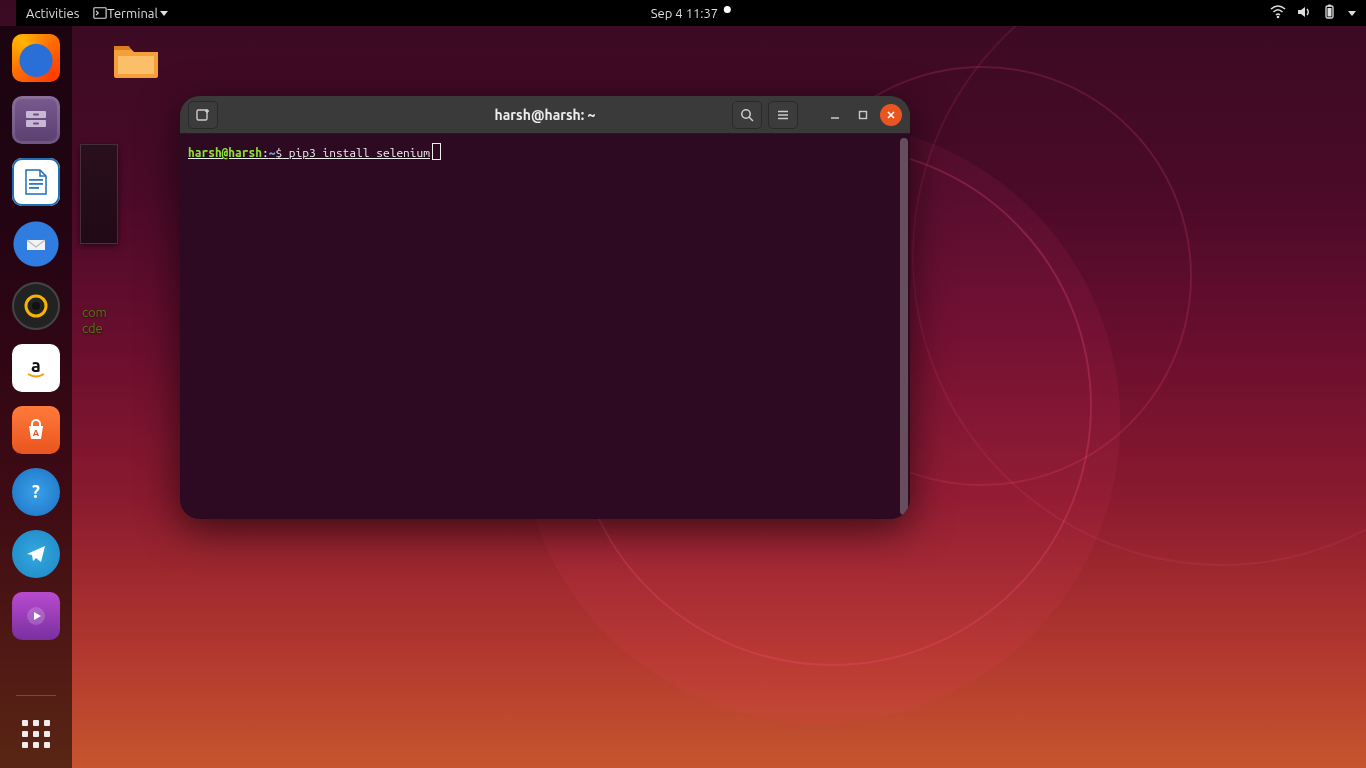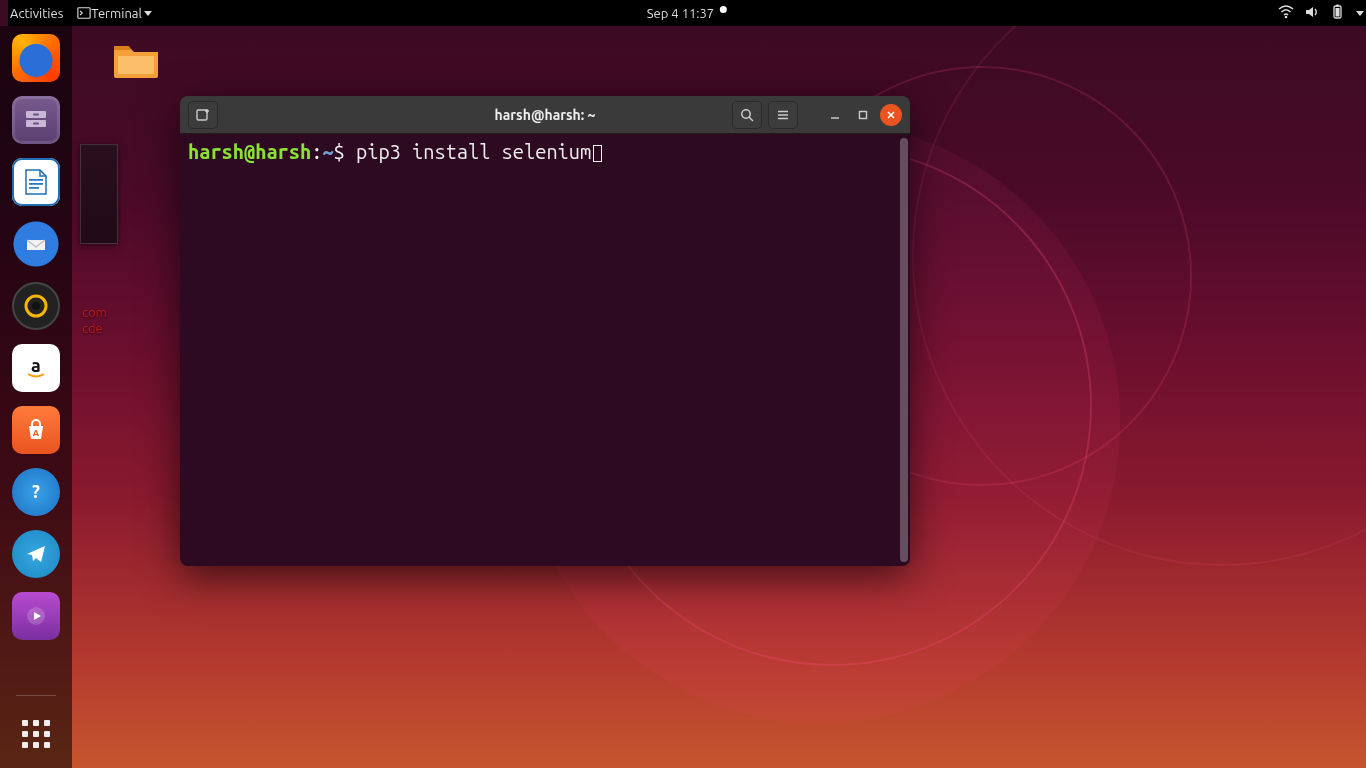--- a/index.html
+++ b/index.html
@@ -6,23 +6,23 @@
   html, body { width: 1366px; height: 768px; overflow: hidden; font-family: Ubuntu, "Segoe UI", sans-serif; }
   body {
     background:
       radial-gradient(circle at 60% 55%, rgba(255,60,120,0.08) 0 300px, transparent 301px),
       linear-gradient(180deg, #3a0a23 0%, #4a0a28 25%, #6a0e2e 45%, #8a1a2e 65%, #b2382e 85%, #c6552e 100%);
     position: relative;
   }
 
   
   .topbar {
-    position: absolute; top: 0; left: 8px; right: 0; height: 26px;
+    position: absolute; top: 0; left: 16px; right: 0; height: 26px;
     background: #000; color: #ddd; font-size: 13px;
-    display: flex; align-items: center; padding: 0 2px;
+    display: flex; align-items: center; padding: 0 10px;
     z-index: 50;
   }
   .topbar .left { display: flex; align-items: center; gap: 14px; }
   .topbar .center { position: absolute; left: 50%; transform: translateX(-50%); display:flex; gap:6px;}
   .topbar .right { margin-left: auto; display: flex; align-items: center; gap: 10px; }
   .topbar .btn { cursor: pointer; }
   .tb-app { display:flex; align-items:center; }
   .tb-app svg { width:14px; height:14px; }
   .dot { width:7px; height:7px; border-radius:50%; background:#fff; display:inline-block;}
   .tri-down { display:inline-block; width:0; height:0; border-left:4px solid transparent; border-right:4px solid transparent; border-top:5px solid #ddd; margin-left:2px;}
@@ -43,37 +43,37 @@
   .dock .sep { width:40px; height:1px; background: rgba(255,255,255,0.2); }
   .apps-grid { display:grid; grid-template-columns: repeat(3,6px); grid-auto-rows:6px; gap:5px; }
   .apps-grid span { width:6px; height:6px; background:#eee; border-radius:1px; }
 
   
   .desktop { position:absolute; top:26px; left:72px; right:0; bottom:0; }
   .folder-icon {
     position:absolute; top:14px; left:40px; width:48px; height:40px;
   }
   .desktop-label {
-    position:absolute; color:#b91c1c; font-size:13px; line-height:16px; text-align:left;
+    position:absolute; color:#4d7c0f; font-size:13px; line-height:16px; text-align:left;
     text-shadow: 0 1px 2px rgba(0,0,0,0.6);
   }
   .desktop-thumb {
     position:absolute; top:118px; left:8px; width:38px; height:100px;
     background: linear-gradient(#2a0f1c,#200a15);
     border:1px solid rgba(255,255,255,0.15);
     box-shadow: 0 2px 6px rgba(0,0,0,0.5);
   }
 
   
   .ring { position:absolute; border:2px solid rgba(255,80,130,0.25); border-radius:50%; }
 
   
   .termwin {
-    position:absolute; top:70px; left:108px; width:730px; height:470px;
-    background:#2b2b2b; border-radius:8px; overflow:hidden;
+    position:absolute; top:70px; left:108px; width:730px; height:423px;
+    background:#2b2b2b; border-radius:20px; overflow:hidden;
     box-shadow: 0 10px 40px rgba(0,0,0,0.6);
     display:flex; flex-direction:column;
   }
   .termwin .titlebar {
     height:38px; background:#3a3a3a; display:flex; align-items:center;
     padding:0 8px; position:relative;
     border-bottom:1px solid #1e1e1e;
   }
   .titlebar .tbtn {
     width:30px; height:28px; border-radius:5px; display:flex; align-items:center; justify-content:center;
@@ -82,22 +82,22 @@
   .titlebar .tbtn.tab { margin-right:auto; }
   .titlebar .title { position:absolute; left:50%; transform:translateX(-50%); color:#eee; font-size:14px; font-weight:600; }
   .titlebar .group-right { display:flex; align-items:center; gap:6px; }
   .winbtn { width:22px; height:22px; border-radius:50%; display:flex; align-items:center; justify-content:center; cursor:pointer; }
   .winbtn.min, .winbtn.max { color:#ccc; }
   .winbtn.close { background:#e95420; color:#fff; }
   .winbtn svg { width:10px; height:10px; }
 
   .termbody {
     flex:1; background:#2d0a22; position:relative;
-    font-family: "Ubuntu Mono","DejaVu Sans Mono",monospace; font-size:20px;
-    padding:6px 8px; color:#eee;
+    font-family: "Ubuntu Mono","DejaVu Sans Mono",monospace; font-size:12px;
+    padding:6px 8px; color:#eee;text-decoration:underline;
   }
   .termbody .scrollbar {
     position:absolute; right:2px; top:4px; width:8px; height:calc(100% - 8px);
     background: rgba(255,255,255,0.28); border-radius:4px;
   }
   .prompt-user { color:#8ae234; font-weight:bold; }
   .prompt-colon { color:#eee; }
   .prompt-path { color:#729fcf; font-weight:bold; }
   .prompt-dollar { color:#eee; }
   .cmd { color:#eee; }

